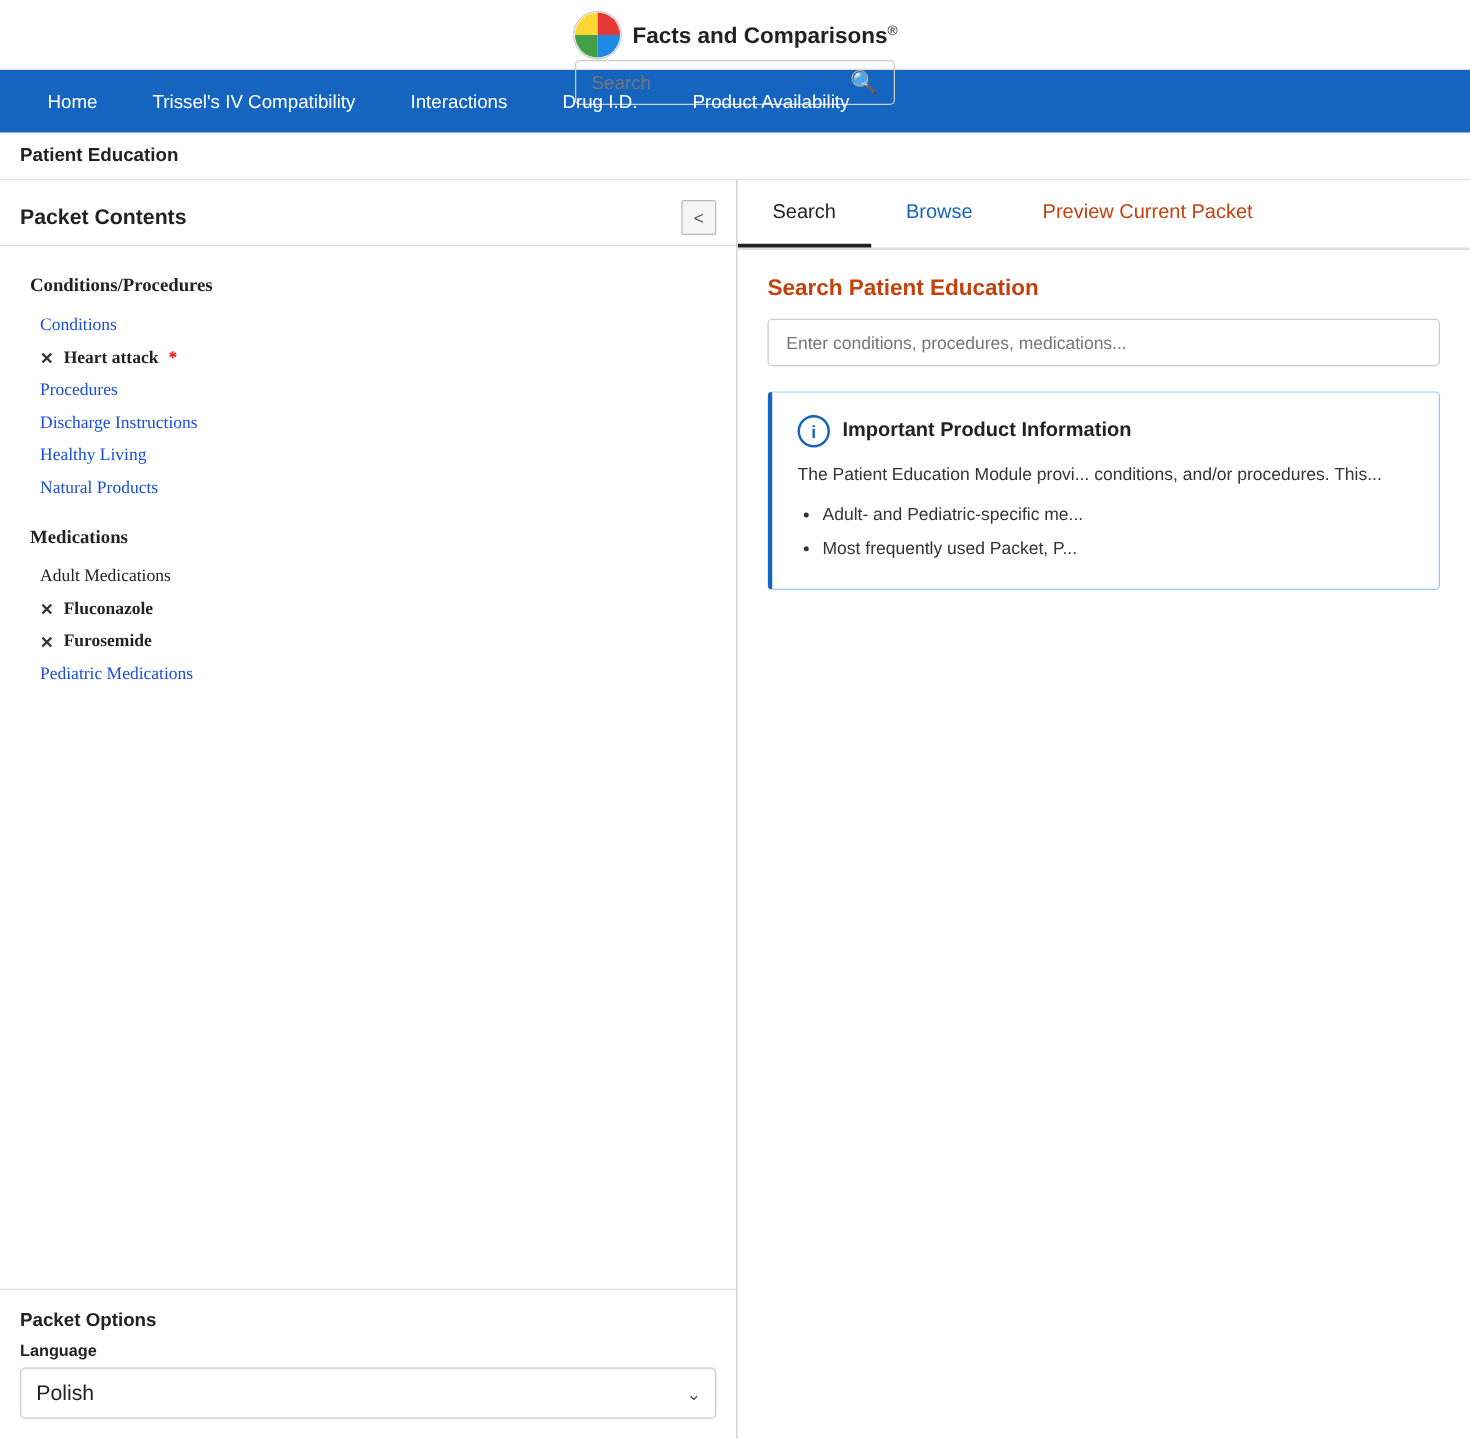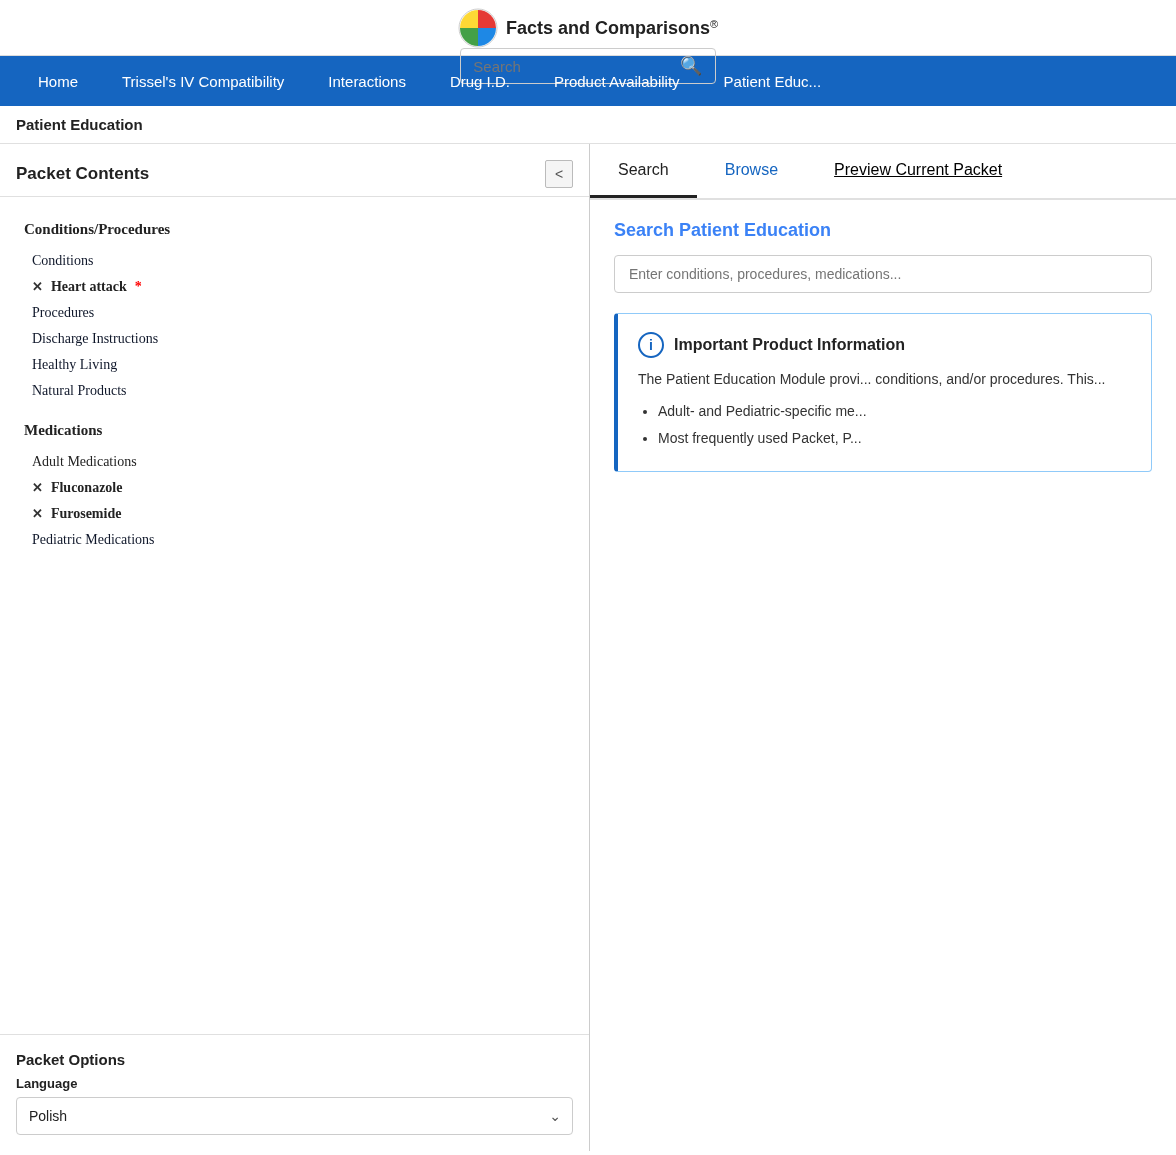--- a/index.html
+++ b/index.html
@@ -131,21 +131,21 @@
 
     .section-heading {
       font-size: 15px;
       font-weight: bold;
       color: #222;
       margin-bottom: 10px;
       margin-top: 8px;
     }
     .sub-item {
       font-size: 14px;
-      color: #0f172a;
+      color: #1d4ed8;
       padding: 5px 0 5px 8px;
       cursor: pointer;
     }
     .active-item {
       display: flex;
       align-items: center;
       gap: 8px;
       font-size: 14px;
       font-weight: bold;
       color: #222;
@@ -196,21 +196,21 @@
 
     
     .search-panel {
       padding: 20px 24px;
       flex: 1;
       overflow-y: auto;
     }
     .search-panel-title {
       font-size: 18px;
       font-weight: bold;
-      color: #3b82f6;
+      color: #c2410c;
       margin-bottom: 14px;
     }
     .search-input-box {
       width: 100%;
       border: 1px solid #ccc;
       border-radius: 4px;
       padding: 10px 14px;
       font-size: 14px;
       color: #999;
       outline: none;
@@ -277,21 +277,21 @@
     .language-label {
       font-size: 13px;
       font-weight: bold;
       margin-bottom: 6px;
     }
     .language-select {
       width: 100%;
       border: 1px solid #ccc;
       border-radius: 4px;
       padding: 10px 12px;
-      font-size: 14px;
+      font-size: 17px;
       appearance: none;
       -webkit-appearance: none;
       background: #fff;
       color: #222;
       cursor: pointer;
       outline: none;
     }
     .select-wrapper {
       position: relative;
     }
@@ -327,21 +327,20 @@
     <span class="search-icon-svg">🔍</span>
   </div>
 </div>
 
 <nav class="nav-bar">
   <div class="nav-item">Home</div>
   <div class="nav-item">Trissel's IV Compatibility</div>
   <div class="nav-item">Interactions</div>
   <div class="nav-item">Drug I.D.</div>
   <div class="nav-item">Product Availability</div>
-  <div class="nav-item">Patient Educ...</div>
 </nav>
 
 <div class="breadcrumb-bar">
   <span>Patient Education</span>
 </div>
 
 <div class="main-layout">
 
   <div class="sidebar">
     <div class="sidebar-header">
@@ -403,21 +402,21 @@
         <span class="chevron">⌄</span>
       </div>
     </div>
   </div>
 
   <div class="right-panel">
 
     <div class="tabs-row">
       <div class="tab active">Search</div>
       <div class="tab" style="color:#1565c0;">Browse</div>
-      <div class="tab" style="color:#000000;text-decoration:underline;">Preview Current Packet</div>
+      <div class="tab" style="color:#c2410c;">Preview Current Packet</div>
     </div>
 
     <div class="search-panel">
       <div class="search-panel-title">Search Patient Education</div>
       <input class="search-input-box" type="text" placeholder="Enter conditions, procedures, medications..." style="">
 
       
       <div class="info-box">
         <div class="info-box-header">
           <div class="info-icon">i</div>

